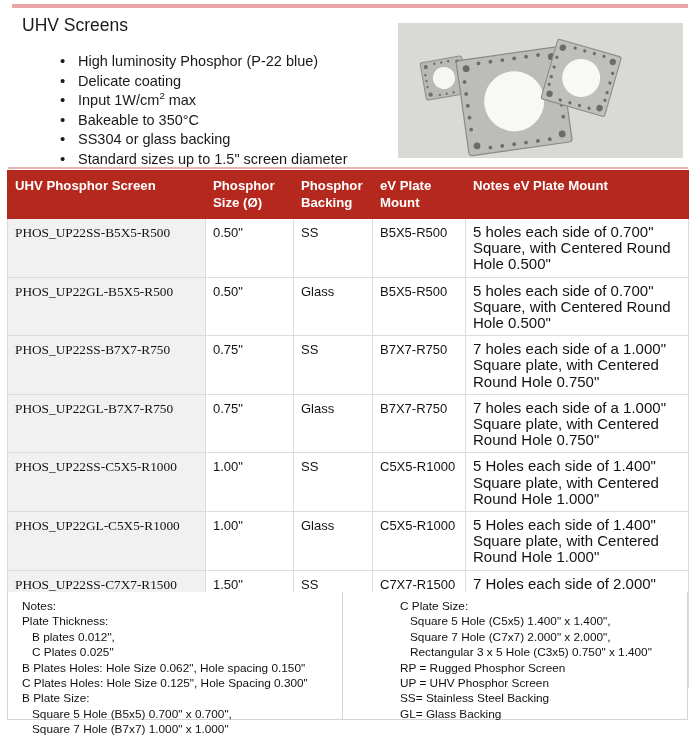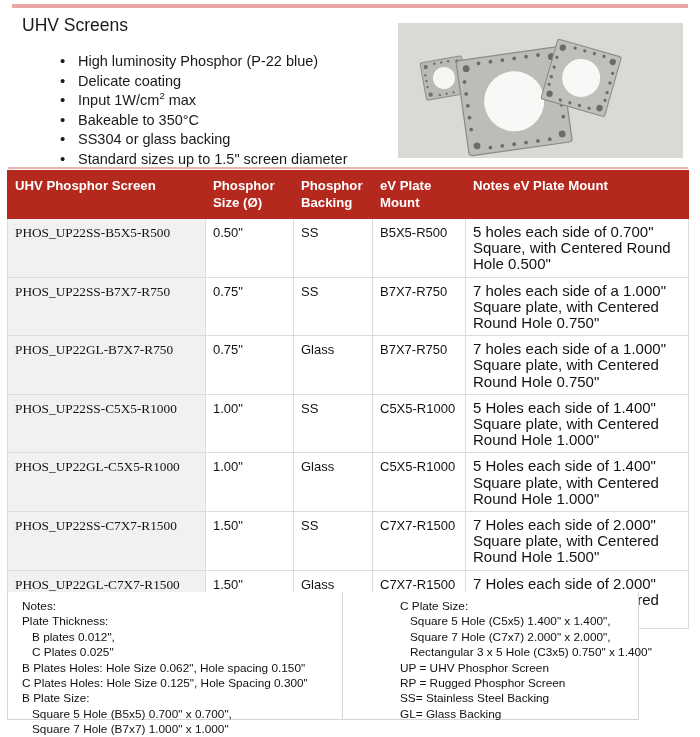--- a/index.html
+++ b/index.html
@@ -130,21 +130,21 @@
     line-height: 16.2px;
     padding-top: 5px;
     margin-top: 40px;
   }
 
   
   .notes-box {
     position: absolute;
     left: 7px;
     top: 592px;
-    width: 632px;
+    width: 681px;
     height: 128px;
     border: 1px solid #d5d5d5;
     border-top: none;
     box-sizing: border-box;
     background: #ffffff;
   }
   .notes-divider {
     position: absolute;
     left: 334px;
     top: 0;
@@ -291,20 +291,27 @@
   </thead>
   <tbody>
     <tr>
       <td class="model">PHOS_UP22SS-B5X5-R500</td>
       <td>0.50"</td>
       <td>SS</td>
       <td>B5X5-R500</td>
       <td class="notes">5 holes each side of 0.700" Square, with Centered Round Hole 0.500"</td>
     </tr>
     <tr>
+      <td class="model">PHOS_UP22GL-B5X5-R500</td>
+      <td>0.50"</td>
+      <td>Glass</td>
+      <td>B5X5-R500</td>
+      <td class="notes">5 holes each side of 0.700" Square, with Centered Round Hole 0.500"</td>
+    </tr>
+    <tr>
       <td class="model">PHOS_UP22SS-B7X7-R750</td>
       <td>0.75"</td>
       <td>SS</td>
       <td>B7X7-R750</td>
       <td class="notes">7 holes each side of a 1.000" Square plate, with Centered Round Hole 0.750"</td>
     </tr>
     <tr>
       <td class="model">PHOS_UP22GL-B7X7-R750</td>
       <td>0.75"</td>
       <td>Glass</td>
@@ -353,18 +360,18 @@
       <div>C Plates Holes:  Hole Size 0.125", Hole Spacing 0.300"</div>
       <div>B Plate Size:</div>
       <div class="ind1">Square 5 Hole (B5x5) 0.700" x 0.700",</div>
       <div class="ind1">Square 7 Hole (B7x7) 1.000" x 1.000"</div>
     </div>
   <div class="notes-col right" id="notes-right">
       <div>C Plate Size:</div>
       <div class="ind1">Square 5 Hole (C5x5) 1.400" x 1.400",</div>
       <div class="ind1">Square 7 Hole (C7x7) 2.000" x 2.000",</div>
       <div class="ind1">Rectangular 3 x 5 Hole (C3x5) 0.750" x 1.400"</div>
+      <div>RP = Rugged Phosphor Screen</div>
       <div>UP = UHV Phosphor Screen</div>
-      <div>RP = Rugged Phosphor Screen</div>
       <div>SS= Stainless Steel Backing</div>
       <div>GL= Glass Backing</div>
     </div>
 </div>
 
 </body></html>

